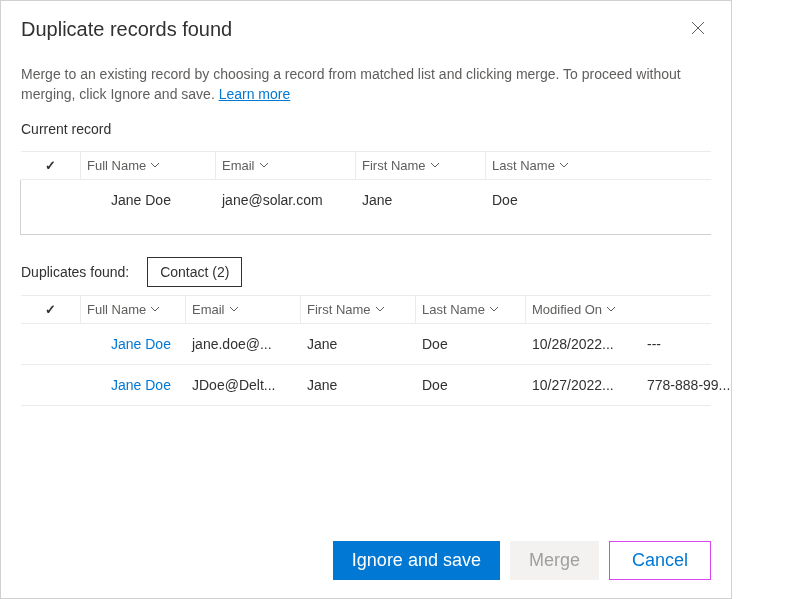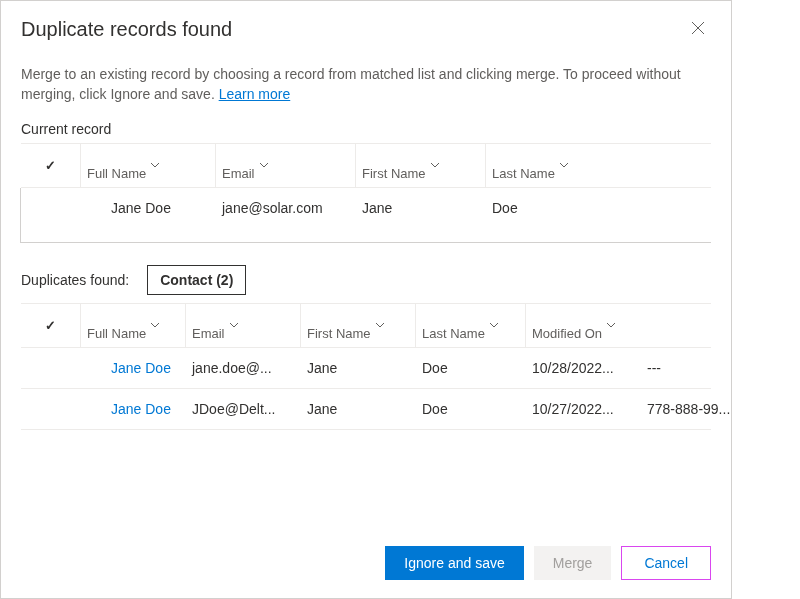--- a/index.html
+++ b/index.html
@@ -11,21 +11,21 @@
   .dialog-header {
     display:flex; align-items:center; justify-content:space-between;
     padding:14px 20px 6px 20px;
   }
   .dialog-title { font-size:20px; font-weight:400; color:#323130; }
   .close-btn { background:none; border:none; cursor:pointer; padding:6px; color:#605e5c; }
   .close-btn svg { width:14px; height:14px; }
   .dialog-body { padding: 14px 20px 0 20px; flex:1; overflow:hidden; }
   .instructions { color:#605e5c; line-height:1.45; font-size:14px; }
   .learn-more { color:#0078d4; text-decoration:underline; cursor:pointer; }
-  .section-label { font-size:14px; color:#323130; margin-top:16px; margin-bottom:6px; }
+  .section-label { font-size:14px; color:#323130; margin-top:16px; margin-bottom:14px; }
   .grid { display:grid; width:100%; }
   .current-grid { grid-template-columns: 60px 135px 140px 130px 130px 150px; }
   .dup-grid     { grid-template-columns: 60px 105px 115px 115px 110px 115px 120px; }
   .hdr-row { border-top:1px solid #edebe9; border-bottom:1px solid #edebe9; }
   .hdr-cell {
     display:flex; align-items:center; gap:4px;
     padding:6px 6px; font-size:13px; color:#605e5c;
     border-right:1px solid #edebe9; white-space:nowrap; overflow:hidden; text-overflow:ellipsis;
     cursor:pointer;
   }
@@ -42,32 +42,31 @@
   .row-sep { border-bottom:1px solid #edebe9; }
   .current-data-block {
     border-left:1px solid #d2d0ce; border-bottom:1px solid #d2d0ce;
     margin-left:-1px; padding-bottom:14px;
   }
   .dup-header-row { display:flex; align-items:center; gap:18px; margin-top:22px; margin-bottom:8px; }
   .dup-label { font-size:14px; color:#323130; }
   .contact-chip {
     border:1px solid #323130; padding:6px 12px; font-size:14px; color:#323130; background:#fff;
     cursor:default;
-    font-weight:bold;
   }
   .link-text { color:#0078d4; cursor:pointer; }
   .dialog-footer {
     display:flex; justify-content:flex-end; align-items:center; gap:10px;
     padding:18px 20px;
   }
-  .btn { font-size:14px; font-family:inherit; padding:8px 18px; cursor:pointer; border:1px solid transparent; }
+  .btn { font-size:18px; font-family:inherit; padding:8px 18px; cursor:pointer; border:1px solid transparent; }
   .btn-primary { background:#0078d4; color:#fff; }
   .btn-disabled { background:#f3f2f1; color:#a19f9d; cursor:default; }
   .btn-secondary { background:#fff; color:#0078d4; border:1px solid #d946ef; padding:8px 22px; }
-  .hdr-label { overflow:hidden; text-overflow:ellipsis;margin-top:16px; }
+  .hdr-label { overflow:hidden; text-overflow:ellipsis; }
 </style>
 </head>
 <body>
 
 <div class="dialog">
 
   <div class="dialog-header">
     <div class="dialog-title">Duplicate records found</div>
     <button class="close-btn">
       <span>

